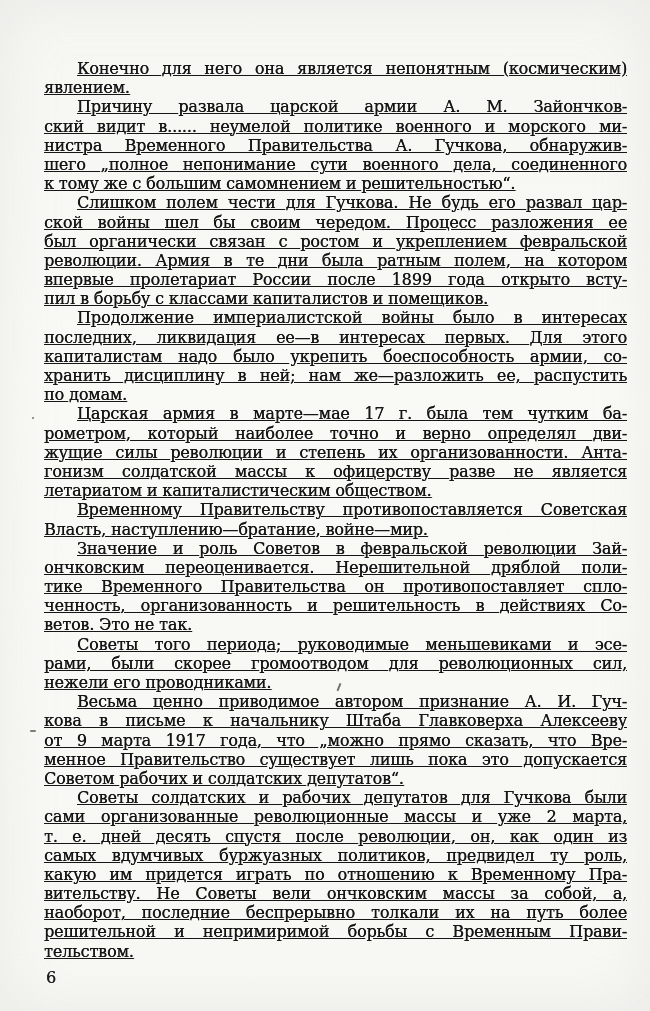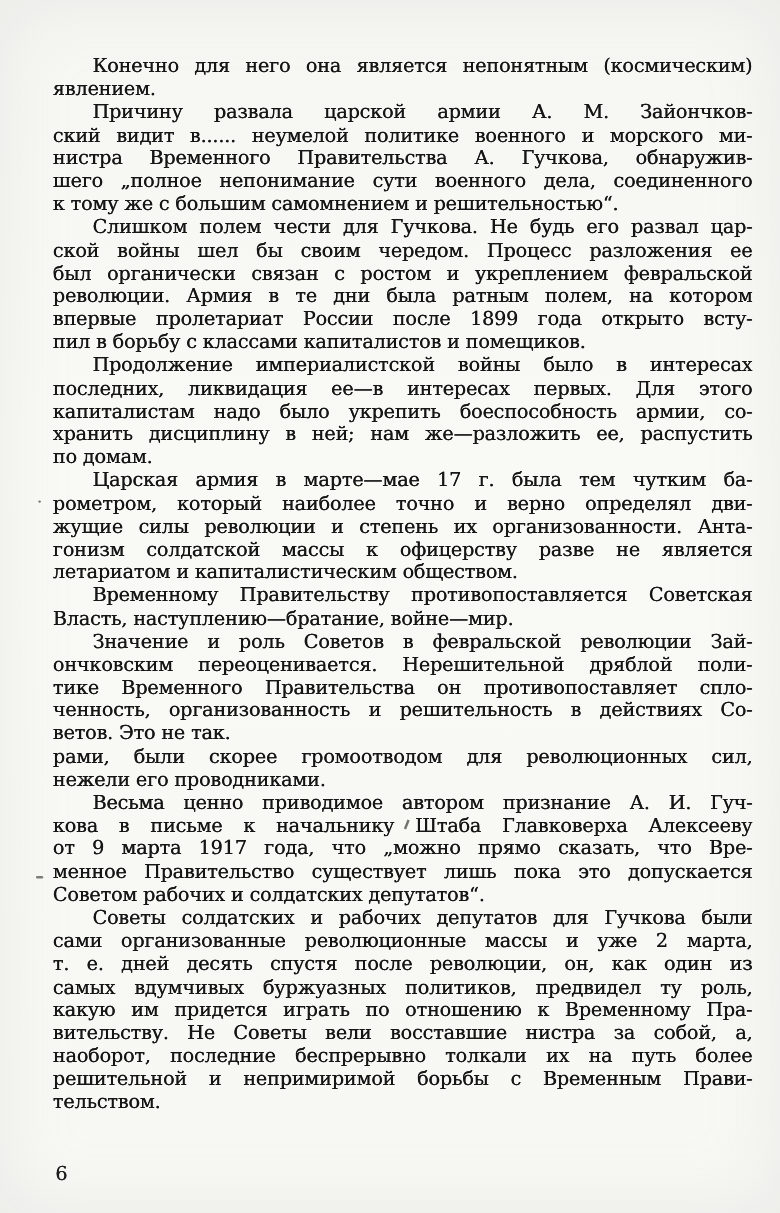--- a/index.html
+++ b/index.html
@@ -10,25 +10,26 @@
     overflow: hidden;
     font-family: "DejaVu Serif", "Liberation Serif", serif;
   }
   .page {
     position: absolute; inset: 0;
     background: linear-gradient(180deg, #f6f6f3 0%, #f9f9f6 40%, #f7f7f4 100%);
     box-shadow: inset 0 0 60px rgba(180,180,170,0.18);
   }
   .text-block {
     position: absolute;
-    left: 44px; top: 45px; width: 583px;
+    left: 44px; top: 59px; width: 583px;
     color: #161616;
     font-size: 16px;
     letter-spacing: -0.15px;
     text-shadow: 0.25px 0 0 currentColor;
+    text-decoration: underline;
   }
   .para { margin: 0; padding: 0; }
   .line {
     height: 19.2px;
     line-height: 19.2px;
     overflow: hidden;
     text-align: justify;
     text-align-last: justify;
     white-space: normal;
   }
@@ -90,37 +91,38 @@
         <div class="line last">Власть, наступлению—братание, войне—мир.</div>
       </div>
       <div class="para">
         <div class="line first">Значение и роль Советов в февральской революции Зай-</div>
         <div class="line">ончковским переоценивается. Нерешительной дряблой поли-</div>
         <div class="line">тике Временного Правительства он противопоставляет спло-</div>
         <div class="line">ченность, организованность и решительность в действиях Со-</div>
         <div class="line last">ветов. Это не так.</div>
       </div>
       <div class="para">
+        <div class="line first">Советы того периода; руководимые меньшевиками и эсе-</div>
         <div class="line">рами, были скорее громоотводом для революционных сил,</div>
         <div class="line last">нежели его проводниками.</div>
       </div>
       <div class="para">
         <div class="line first">Весьма ценно приводимое автором признание А. И. Гуч-</div>
         <div class="line">кова в письме к начальнику Штаба Главковерха Алексееву</div>
         <div class="line">от 9 марта 1917 года, что „можно прямо сказать, что Вре-</div>
         <div class="line">менное Правительство существует лишь пока это допускается</div>
         <div class="line last">Советом рабочих и солдатских депутатов“.</div>
       </div>
       <div class="para">
         <div class="line first">Советы солдатских и рабочих депутатов для Гучкова были</div>
         <div class="line">сами организованные революционные массы и уже 2 марта,</div>
         <div class="line">т. е. дней десять спустя после революции, он, как один из</div>
         <div class="line">самых вдумчивых буржуазных политиков, предвидел ту роль,</div>
         <div class="line">какую им придется играть по отношению к Временному Пра-</div>
-        <div class="line">вительству. Не Советы вели восставшие нистра за собой, а,</div>
+        <div class="line">вительству. Не Советы вели ончковским массы за собой, а,</div>
         <div class="line">наоборот, последние беспрерывно толкали их на путь более</div>
         <div class="line">решительной и непримиримой борьбы с Временным Прави-</div>
         <div class="line last">тельством.</div>
       </div>
     </div>
   <div class="page-number">6</div>
   <div class="artifact dot"></div>
   <div class="artifact dash"></div>
   <div class="artifact slash"></div>
 </div>

